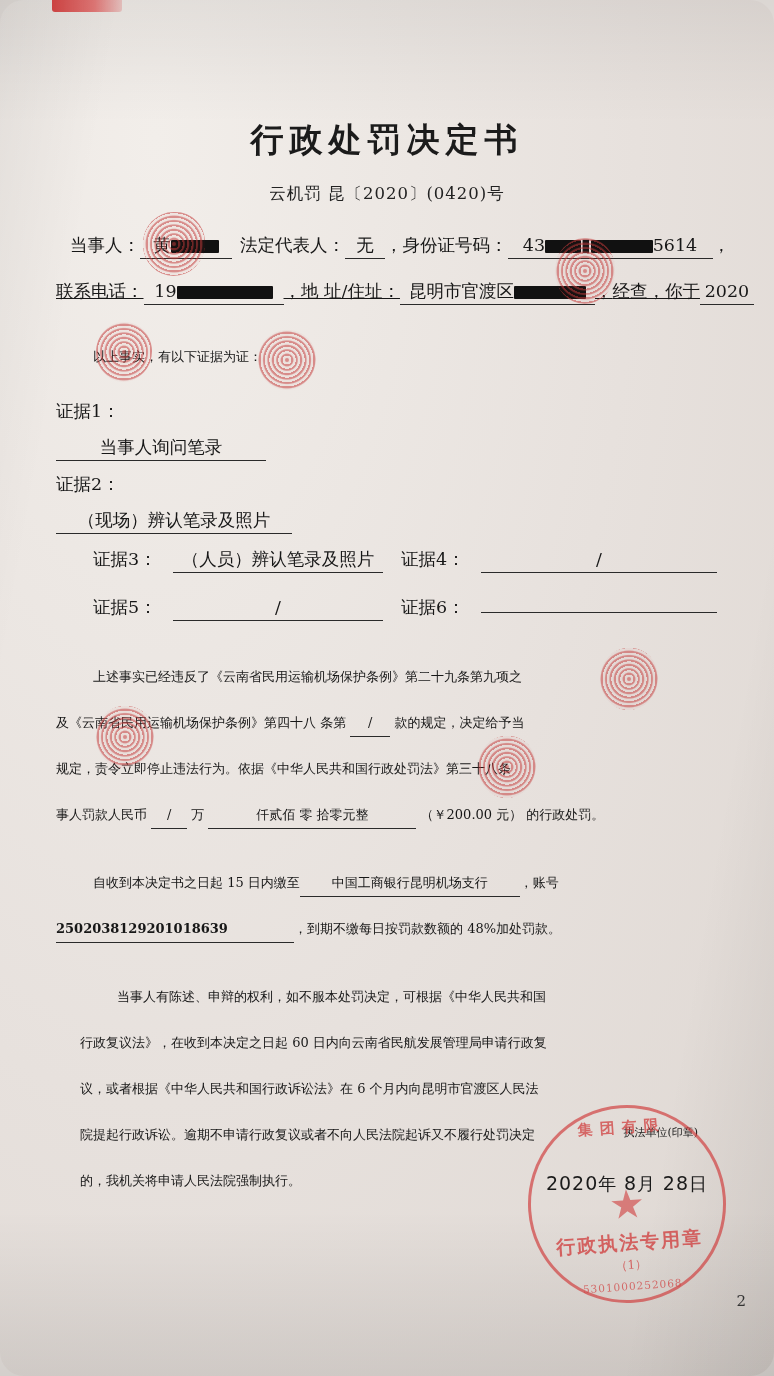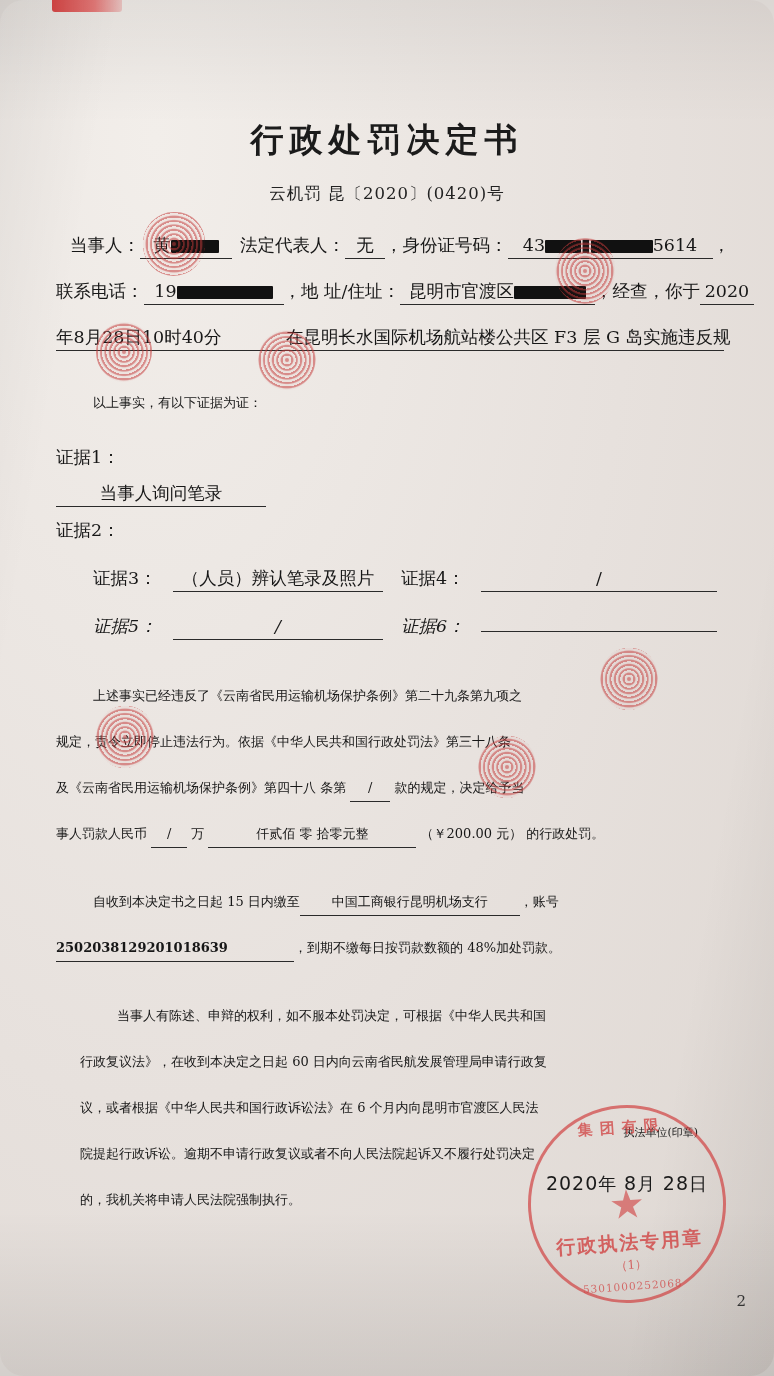--- a/index.html
+++ b/index.html
@@ -219,67 +219,65 @@
 
     <div class="title">行政处罚决定书</div>
     <div class="docnum">云机罚 昆〔2020〕(0420)号</div>
 
     <div class="body">
 
       <div class="line" style="margin-left:14px;">
         <span>当事人：</span><span class="ul" style="width:92px;"><span>黄</span><span class="redact" style="width:48px;"></span></span><span class="small-space"></span><span>法定代表人：</span><span class="ul" style="width:40px;">无</span>，<span>身份证号码：</span><span class="ul" style="width:205px;">43<span class="redact" style="width:36px;"></span>▮<span class="redact" style="width:62px;"></span>5614</span>，
       </div>
 
-      <div class="line" style="margin-left:0;">
+      <div class="line" style="margin-left:0;text-decoration:underline;">
         <span>联系电话：</span><span class="ul" style="width:140px;">19<span class="redact" style="width:96px;"></span></span>，<span>地 址/住址：</span><span class="ul" style="width:195px;">昆明市官渡区<span class="redact" style="width:72px;"></span></span>，<span>经查，你于</span><span class="ul" style="width:54px;">2020</span>
       </div>
 
-      <div class="line">
-        <span class="ul" style="width:230px;text-align:left;">年8月28日10时40分</span><span class="ul" style="width:438px;text-align:left;">在昆明长水国际机场航站楼公共区 F3 层 G 岛实施违反规</span>
-      </div>
 
 
       <div class="para" style="margin-top:20px;">
         <span class="indent"></span><span>以上事实，有以下证据为证：</span>
       </div>
 
       <div class="evidence-row" style="margin-top:8px;flex-direction:column;">
         <span class="indent"></span>
         <span class="ev-label">证据1：</span>
         <span class="ul ev-value" style="width:210px;text-align:center;">当事人询问笔录</span>
         <span style="display:inline-block;width:18px;"></span>
         <span class="ev-label">证据2：</span>
+        <span class="ul ev-value" style="width:236px;">（现场）辨认笔录及照片</span>
       </div>
 
       <div class="evidence-row" style="margin-top:2px;">
         <span class="indent"></span>
         <span class="ev-label">证据3：</span>
         <span class="ul ev-value" style="width:210px;">（人员）辨认笔录及照片</span>
         <span style="display:inline-block;width:18px;"></span>
         <span class="ev-label">证据4：</span>
         <span class="ul ev-value" style="width:236px;">/</span>
       </div>
 
-      <div class="evidence-row" style="margin-top:2px;font-style:italic;">
+      <div class="evidence-row" style="margin-top:2px;">
         <span class="indent"></span>
         <span class="ev-label">证据5：</span>
         <span class="ul ev-value" style="width:210px;">/</span>
         <span style="display:inline-block;width:18px;"></span>
         <span class="ev-label">证据6：</span>
         <span class="ul ev-value" style="width:236px;"></span>
       </div>
 
       <div class="para" style="margin-top:24px;">
         <div><span class="indent"></span><span>上述事实已经违反了《云南省民用运输机场保护条例》第二十九条第九项之</span></div>
-        <div><span>规定，责令立即停止违法行为。依据《中华人民共和国行政处罚法》第三十八条</span></div>
         <div>
           <span>及《云南省民用运输机场保护条例》第四十八 条第</span>
           <span class="ul" style="width:40px;">/</span>
           <span>款的规定，决定给予当</span>
         </div>
+        <div><span>规定，责令立即停止违法行为。依据《中华人民共和国行政处罚法》第三十八条</span></div>
         <div>
           <span>事人罚款人民币</span>
           <span class="ul" style="width:36px;">/</span>
           <span>万</span>
           <span class="ul" style="width:208px;">仟贰佰 零 拾零元整</span>
           <span>（￥200.00 元）</span>
           <span>的行政处罚。</span>
         </div>
       </div>
 

